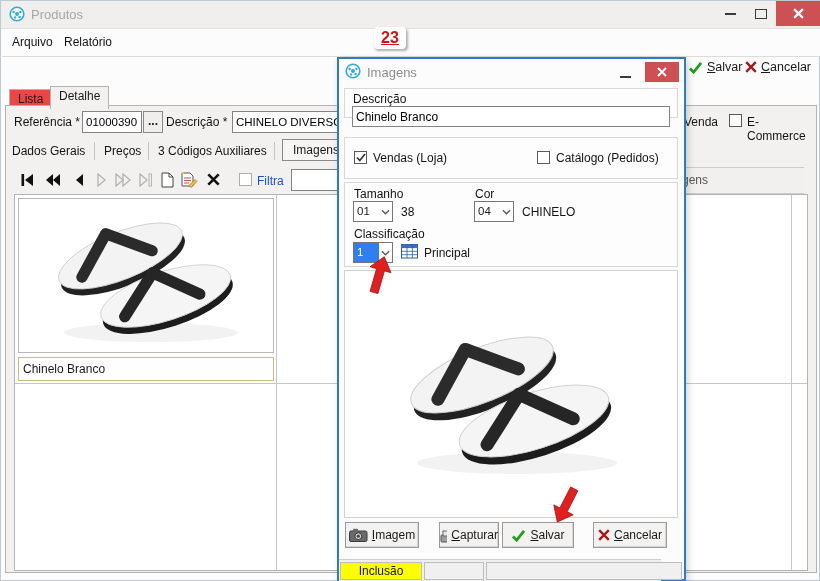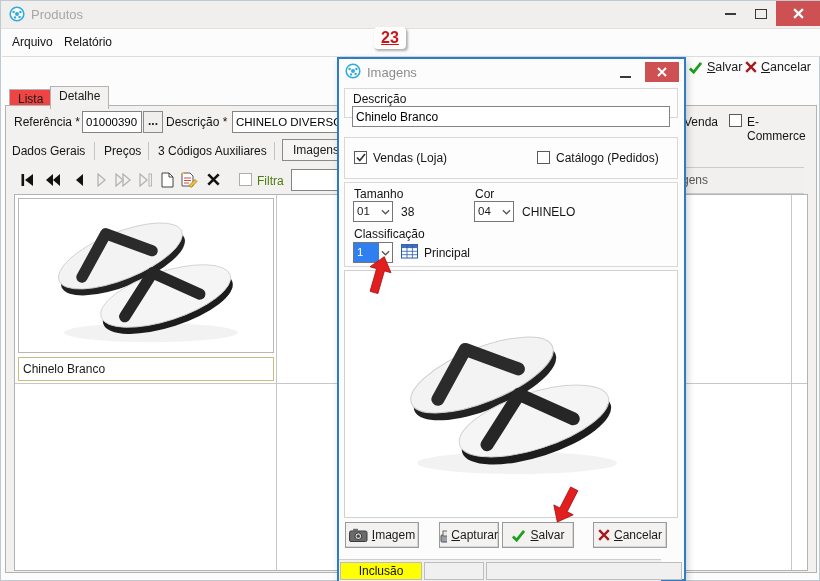--- a/index.html
+++ b/index.html
@@ -33,21 +33,21 @@
   #ref-input{left:76px;top:5px;width:60px;height:22px}
   #ref-ellipsis{position:absolute;left:137px;top:5px;width:20px;height:22px;background:#efeeed;border:1px solid #8a8a8a;text-align:center;line-height:18px;font-weight:bold;box-sizing:border-box}
   #desc-input{left:226px;top:5px;width:434px;height:22px}
   .cb{position:absolute;width:13px;height:13px;background:#fff;border:1px solid #5a5a5a;box-sizing:border-box;display:flex;align-items:center;justify-content:center}
   
   .itab{position:absolute;top:38px;color:#141414}
   .itab-sep{position:absolute;top:36px;width:1px;height:18px;background:#c4c4c4}
   #itab-imagens{position:absolute;left:276px;top:33px;border:1px solid #8a8a8a;background:#f6f5f4;padding:3px 10px}
   
   .navbtn{position:absolute;top:65px;width:18px;height:17px;display:flex;align-items:center;justify-content:center}
-  #filtra-label{position:absolute;left:251px;top:68px;color:#4d7c0f}
+  #filtra-label{position:absolute;left:251px;top:68px;color:#1d4ed8}
   #filtra-input{left:285px;top:63px;width:52px;height:22px}
   
   #grid-header{position:absolute;left:446px;top:61px;width:352px;height:27px;background:#f1f0ef;border-top:1px solid #cbcbcb;border-bottom:1px solid #cbcbcb;box-sizing:border-box}
   #grid-header span{position:absolute;left:210px;top:5px;color:#555}
   #grid{position:absolute;left:8px;top:88px;width:794px;height:377px;background:#fff;border:1px solid #b3b3b3;box-sizing:border-box}
   .vline{position:absolute;top:0;bottom:0;width:1px;background:#c7c7c7}
   .hline{position:absolute;left:0;right:0;height:1px;background:#c7c7c7}
   #image-cell{position:absolute;left:3px;top:3px;width:256px;height:155px;border:1px solid #b7b7b7;background:#fff;box-sizing:border-box}
   #image-caption{position:absolute;left:3px;top:162px;width:256px;height:24px;border:1px solid #c9bd7e;background:#fff;box-sizing:border-box;line-height:22px;padding:0 4px;font-size:12px}
   

